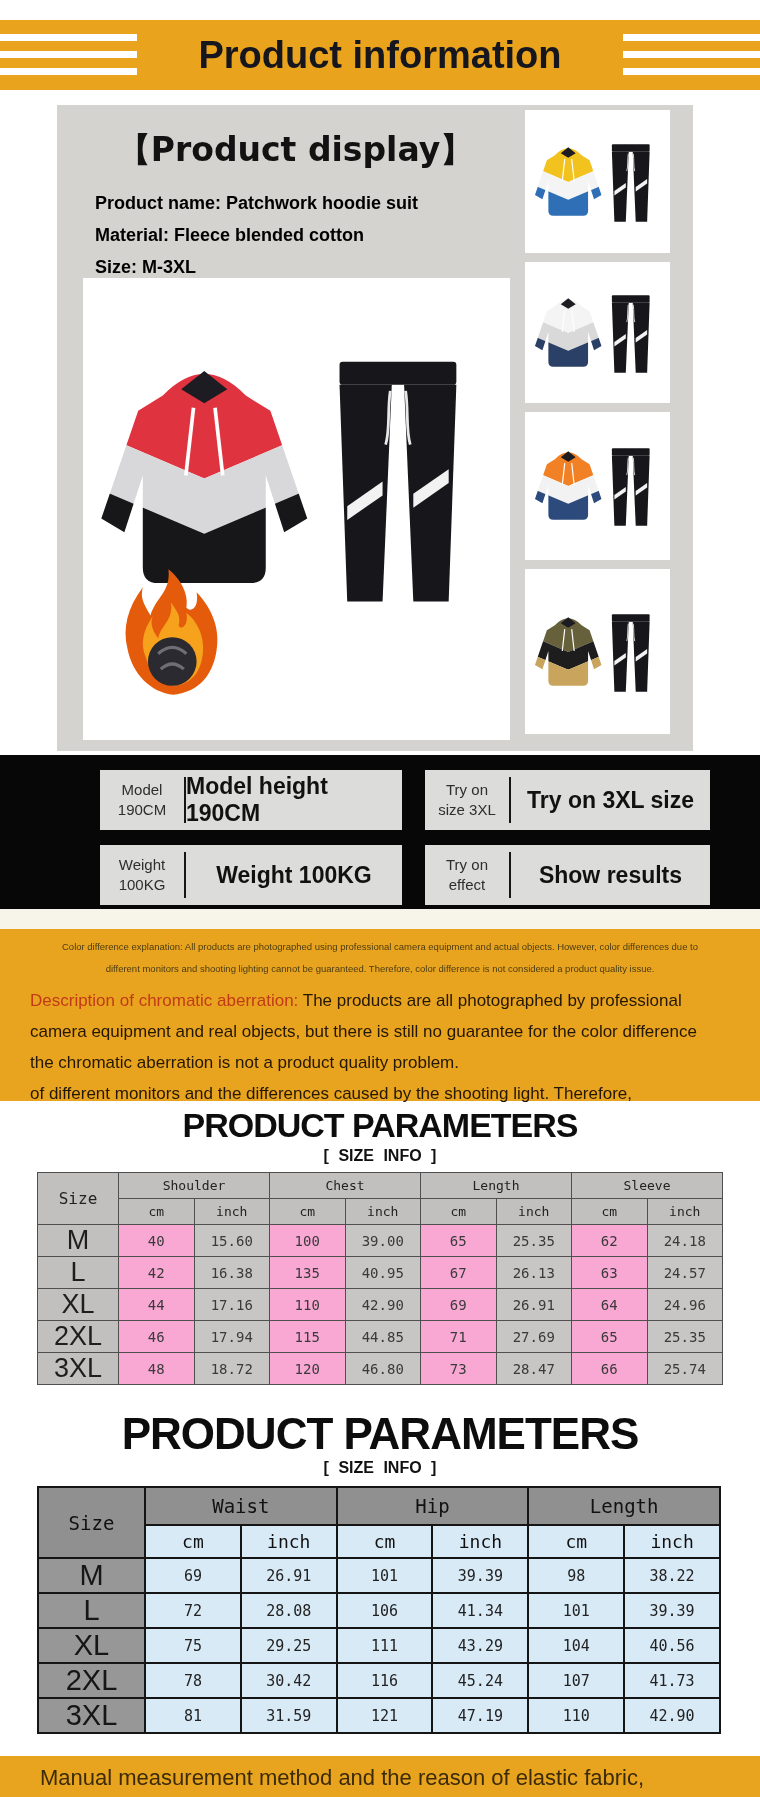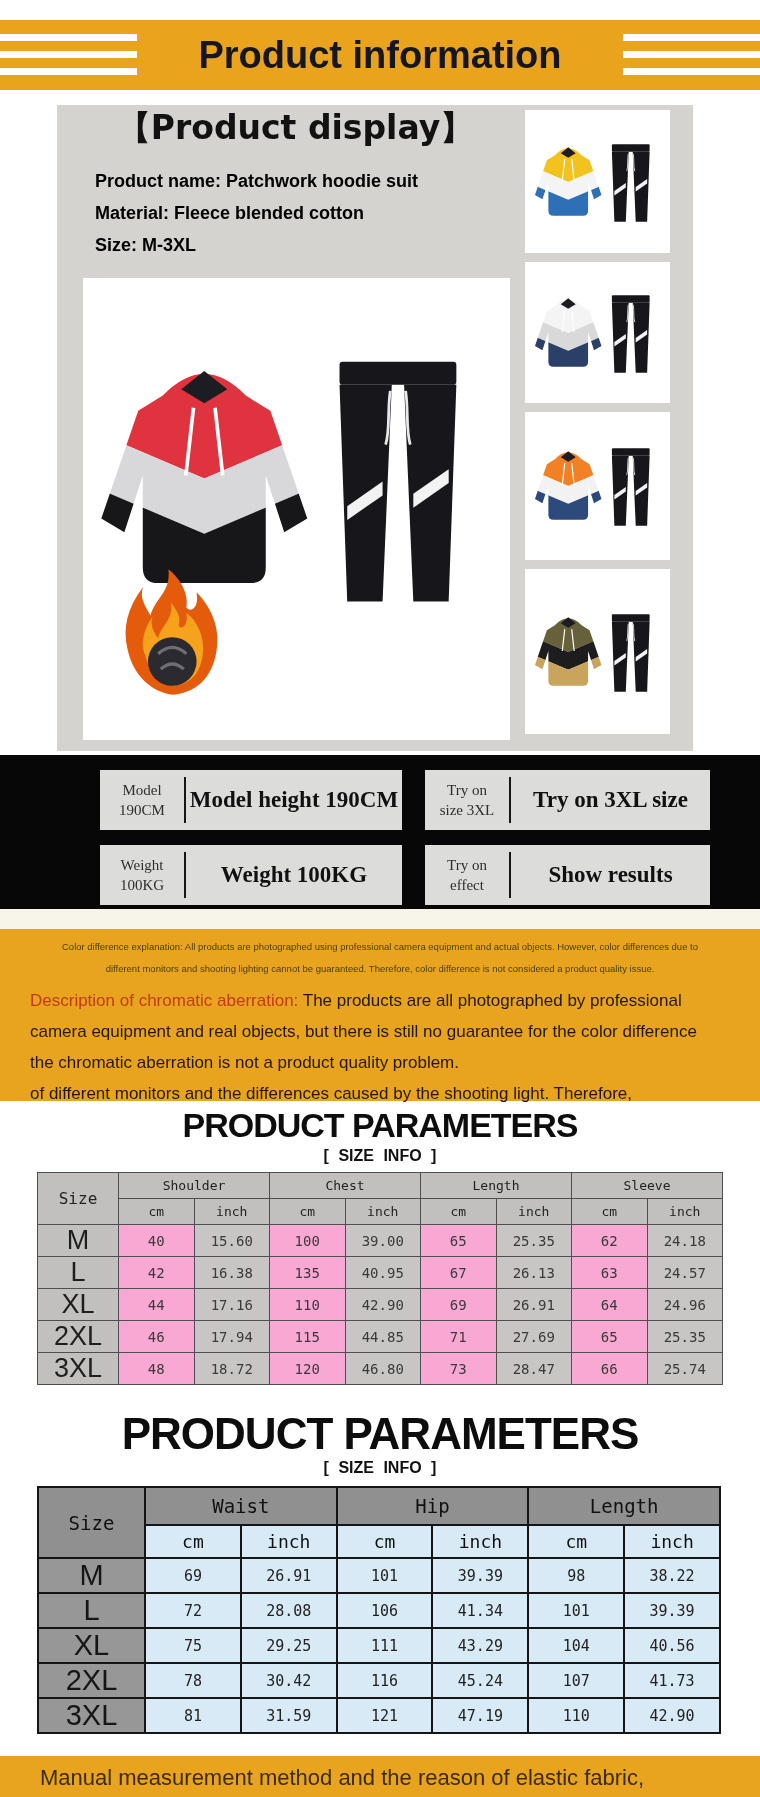--- a/index.html
+++ b/index.html
@@ -9,39 +9,39 @@
   
   .banner{margin-top:20px;height:70px;background:#E9A31C;position:relative;}
   .banner-title{text-align:center;line-height:70px;font-size:38px;font-weight:700;color:#16161f;}
   .stripes{position:absolute;top:14px;width:137px;height:41px;
            background:repeating-linear-gradient(to bottom,#fff 0 7px,rgba(0,0,0,0) 7px 17px);}
   .stripes.left{left:0;}
   .stripes.right{right:0;}
 
   
   .display{margin:15px 0 0 57px;width:636px;height:646px;background:#D5D3D0;position:relative;}
-  .display-heading{width:75%;text-align:center;padding-top:1px;font-size:33px;font-weight:700;
+  .display-heading{width:75%;text-align:center;padding-top:23px;font-size:33px;font-weight:700;
                    color:#121212;font-family:"DejaVu Sans","Liberation Sans",sans-serif;}
   .display-lines{margin:14px 0 0 38px;}
   .display-lines div{font-size:18px;font-weight:700;color:#000000;line-height:32px;}
   .main-image{position:absolute;left:26px;top:173px;width:427px;height:462px;background:#fff;}
   .suit-main{display:block;width:415px;height:277px;margin:62px auto 0;}
   .flame{position:absolute;left:24px;bottom:22px;width:128px;height:154px;}
   .thumbs{position:absolute;left:468px;top:5px;width:145px;}
   .thumb{width:145px;height:143px;background:#fff;margin-bottom:9px;
          display:flex;align-items:center;justify-content:center;}
   .thumb:nth-child(2){height:141px;}
   .thumb:nth-child(3){height:148px;}
   .thumb:nth-child(4){height:165px;margin-bottom:0;}
   .thumb svg{width:134px;height:90px;}
 
   
   .specs{margin-top:4px;height:154px;background:#070707;box-sizing:border-box;
          padding:15px 0 0 100px;display:grid;grid-template-columns:302px 285px;
-         grid-gap:11px 23px;font-family:Liberation Serif, serif;}
+         grid-gap:11px 23px;}
   .spec-box{height:60px;background:#DCDCDA;display:flex;align-items:stretch;}
   .spec-label{width:84px;display:flex;flex-direction:column;justify-content:center;
               align-items:center;font-size:15px;color:#2e2e2e;line-height:20px;}
   .spec-divider{width:2px;background:#161616;margin:7px 0;}
   .spec-value{flex:1;display:flex;align-items:center;justify-content:center;
               font-size:23px;font-weight:700;color:#111;}
 
   
   .gap-cream{height:20px;background:#F7F4E9;}
   .colornote{height:172px;background:#E9A41F;box-sizing:border-box;padding-top:12px;}

